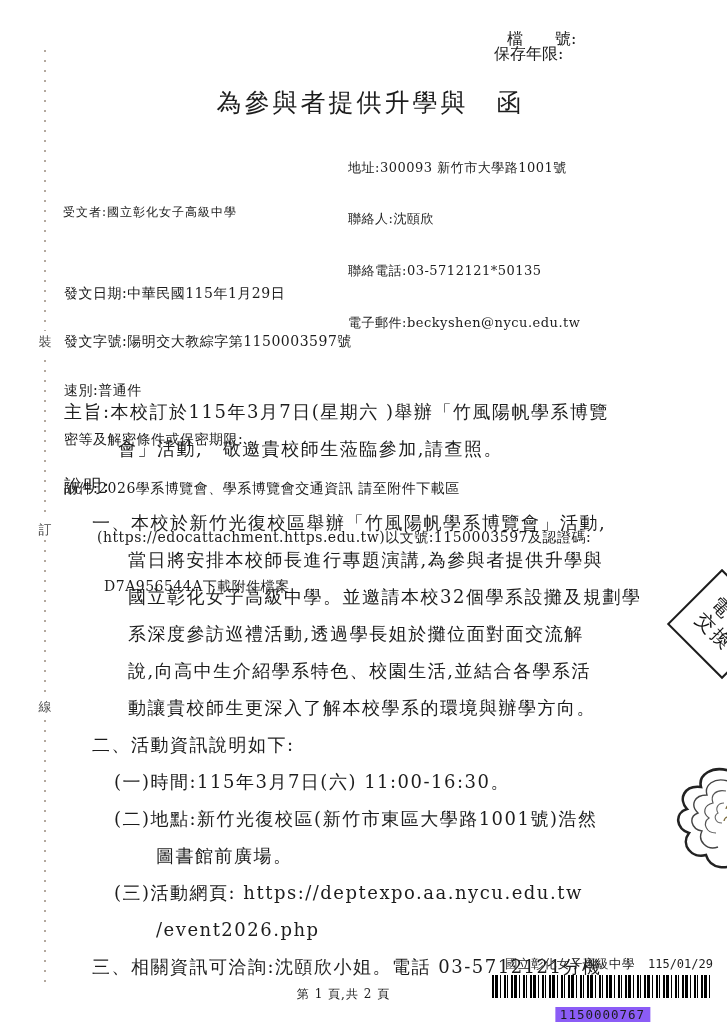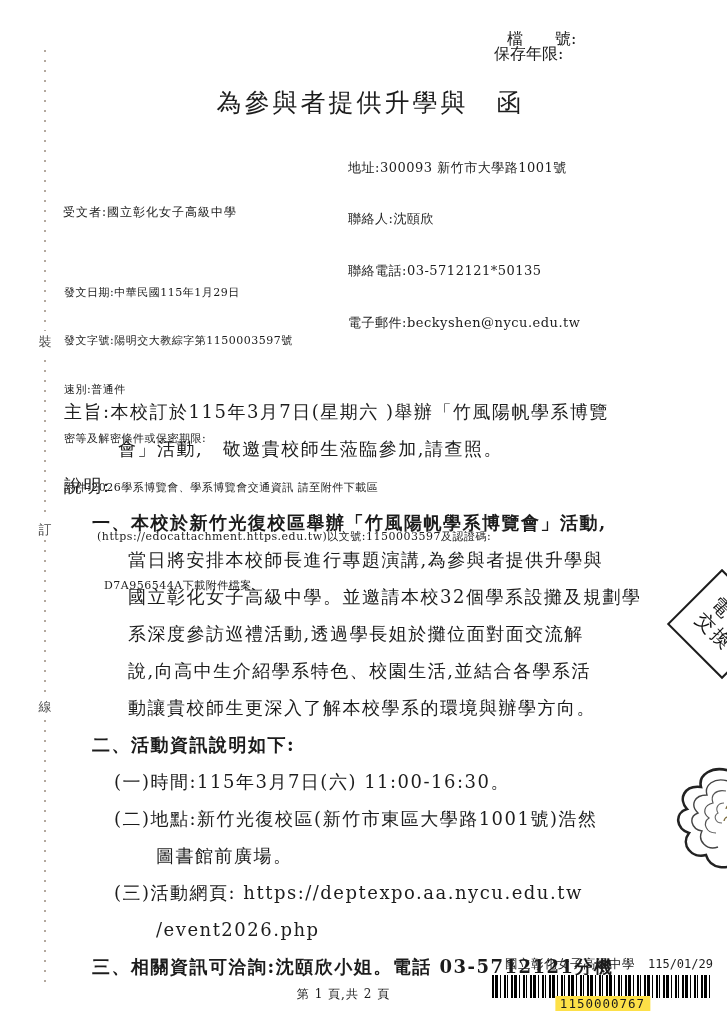--- a/index.html
+++ b/index.html
@@ -35,29 +35,29 @@
     font-size:25px;letter-spacing:3px;font-weight:500;padding-left:14px;box-sizing:border-box;
   }
 
   
   .sender-info{position:absolute;left:348px;top:124px;font-size:13px;line-height:17.3px;letter-spacing:0.5px;white-space:pre;}
 
   
   .recipient{position:absolute;left:63px;top:204px;font-size:12px;letter-spacing:1px;}
 
   
-  .meta{position:absolute;left:64px;top:252px;font-size:11px;line-height:16.3px;letter-spacing:0.5px;white-space:pre;}
+  .meta{position:absolute;left:64px;top:252px;font-size:14px;line-height:16.3px;letter-spacing:0.5px;white-space:pre;}
   .meta .m-ind1{padding-left:33px;}
   .meta .m-ind2{padding-left:40px;}
 
   
   .body-block{position:absolute;left:64px;top:393px;width:600px;}
   .doc-line{font-size:18px;line-height:37px;letter-spacing:1.5px;white-space:pre;}
   .ind-sub{padding-left:54px;}
-  .ind-item{padding-left:28px;font-weight:bold;}
+  .ind-item{padding-left:28px;}
   .ind-item-cont{padding-left:64px;}
   .ind-sub2{padding-left:50px;}
   .ind-sub2-cont{padding-left:92px;}
 
   
   .stamp-exchange{
     position:absolute;left:683px;top:585px;width:74px;height:74px;
     border:2.5px solid #1d1d1d;transform:rotate(45deg);
     display:flex;align-items:center;justify-content:center;background:#fff;
   }
@@ -73,22 +73,22 @@
   .barcode-bars{
     width:221px;height:23px;
     background-image:repeating-linear-gradient(90deg,
       #000 0 2px,#fff 2px 3px,
       #000 3px 6px,#fff 6px 8px,
       #000 8px 9px,#fff 9px 12px,
       #000 12px 14px,#fff 14px 15px,
       #000 15px 16px,#fff 16px 19px);
   }
   .barcode-number{
-    position:absolute;left:50%;top:21px;transform:translateX(-50%);
-    background:#fde047;padding:0 5px;font-size:12.5px;
+    position:absolute;left:50%;top:32px;transform:translateX(-50%);
+    background:#8b5cf6;padding:0 5px;font-size:12.5px;
     font-family:"DejaVu Sans Mono","Liberation Mono",monospace;letter-spacing:1px;text-align:center;
   }
   .page-info{
     position:absolute;left:0;top:986px;width:100%;text-align:center;
     font-size:12px;letter-spacing:1px;transform:translateX(-20px);white-space:pre;
   }
 </style>
 </head>
 <body>
 

